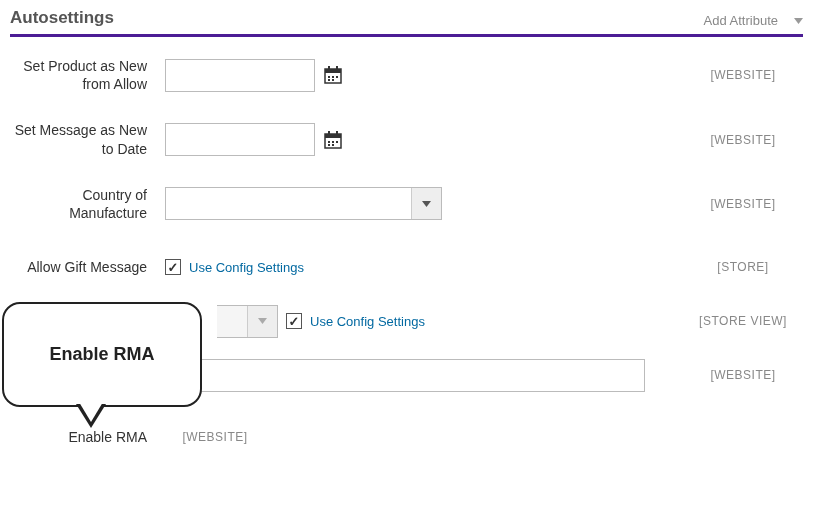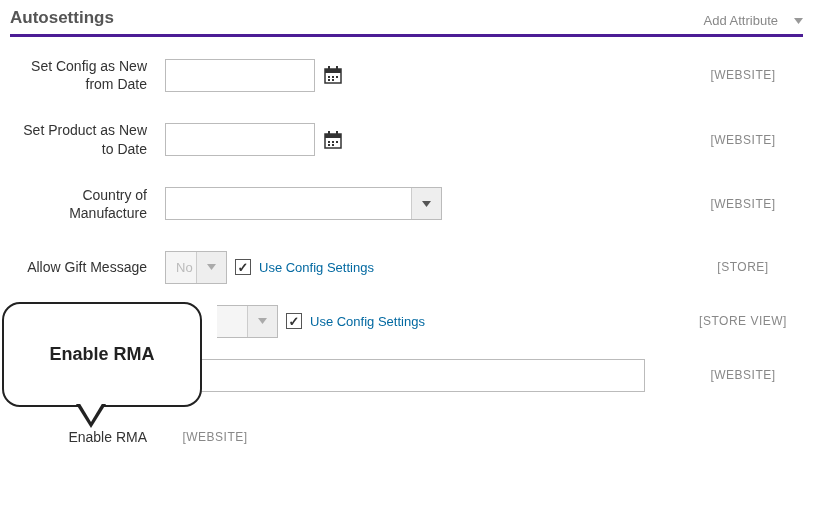--- a/index.html
+++ b/index.html
@@ -161,42 +161,42 @@
       <span>Add Attribute</span>
       <span>
         <svg width="9" height="6">
             <polygon points="0,0 9,0 4.5,6" fill="#999"></polygon>
           </svg>
       </span>
     </div>
   </div>
 
   <div class="row">
-    <div class="label-col">Set Config as New from Date</div>
+    <div class="label-col">Set Product as New from Allow</div>
     <div class="field-col">
       <input class="text-input date-input" value="" style="">
       <span class="cal-icon">
         <svg width="20" height="20" viewBox="0 0 20 20">
             <rect x="2" y="4" width="16" height="14" fill="none" stroke="#333" stroke-width="1.5"></rect>
             <rect x="2" y="4" width="16" height="4" fill="#333"></rect>
             <rect x="5" y="1" width="2" height="4" fill="#333"></rect>
             <rect x="13" y="1" width="2" height="4" fill="#333"></rect>
             <rect x="5" y="11" width="2" height="2" fill="#333"></rect>
             <rect x="9" y="11" width="2" height="2" fill="#333"></rect>
             <rect x="13" y="11" width="2" height="2" fill="#333"></rect>
             <rect x="5" y="14" width="2" height="2" fill="#333"></rect>
             <rect x="9" y="14" width="2" height="2" fill="#333"></rect>
           </svg>
       </span>
     </div>
     <div class="scope-col">[WEBSITE]</div>
   </div>
 
   <div class="row">
-    <div class="label-col">Set Product as New to Date</div>
+    <div class="label-col">Set Message as New to Date</div>
     <div class="field-col">
       <input class="text-input date-input" value="" style="">
       <span class="cal-icon">
         <svg width="20" height="20" viewBox="0 0 20 20">
             <rect x="2" y="4" width="16" height="14" fill="none" stroke="#333" stroke-width="1.5"></rect>
             <rect x="2" y="4" width="16" height="4" fill="#333"></rect>
             <rect x="5" y="1" width="2" height="4" fill="#333"></rect>
             <rect x="13" y="1" width="2" height="4" fill="#333"></rect>
             <rect x="5" y="11" width="2" height="2" fill="#333"></rect>
             <rect x="9" y="11" width="2" height="2" fill="#333"></rect>
@@ -220,28 +220,20 @@
             </svg>
         </div>
       </div>
     </div>
     <div class="scope-col">[WEBSITE]</div>
   </div>
 
   <div class="row" style="margin-bottom:20px;">
     <div class="label-col">Allow Gift Message</div>
     <div class="field-col">
-      <div class="select-wrap yesno-select disabled">
-        <div class="select-val" style="color:#bbb;">No</div>
-        <div class="select-btn">
-          <svg width="9" height="6">
-              <polygon points="0,0 9,0 4.5,6" fill="#aaa"></polygon>
-            </svg>
-        </div>
-      </div>
       <div class="checkbox">✓</div>
       <span class="checkbox-label">Use Config Settings</span>
     </div>
     <div class="scope-col">[STORE]</div>
   </div>
 
   <div class="row" style="margin-bottom:20px;">
     <div class="label-col"></div>
     <div class="field-col" style="padding-left:52px;">
       <div class="select-wrap yesno-select disabled" style="border-left:none;">

